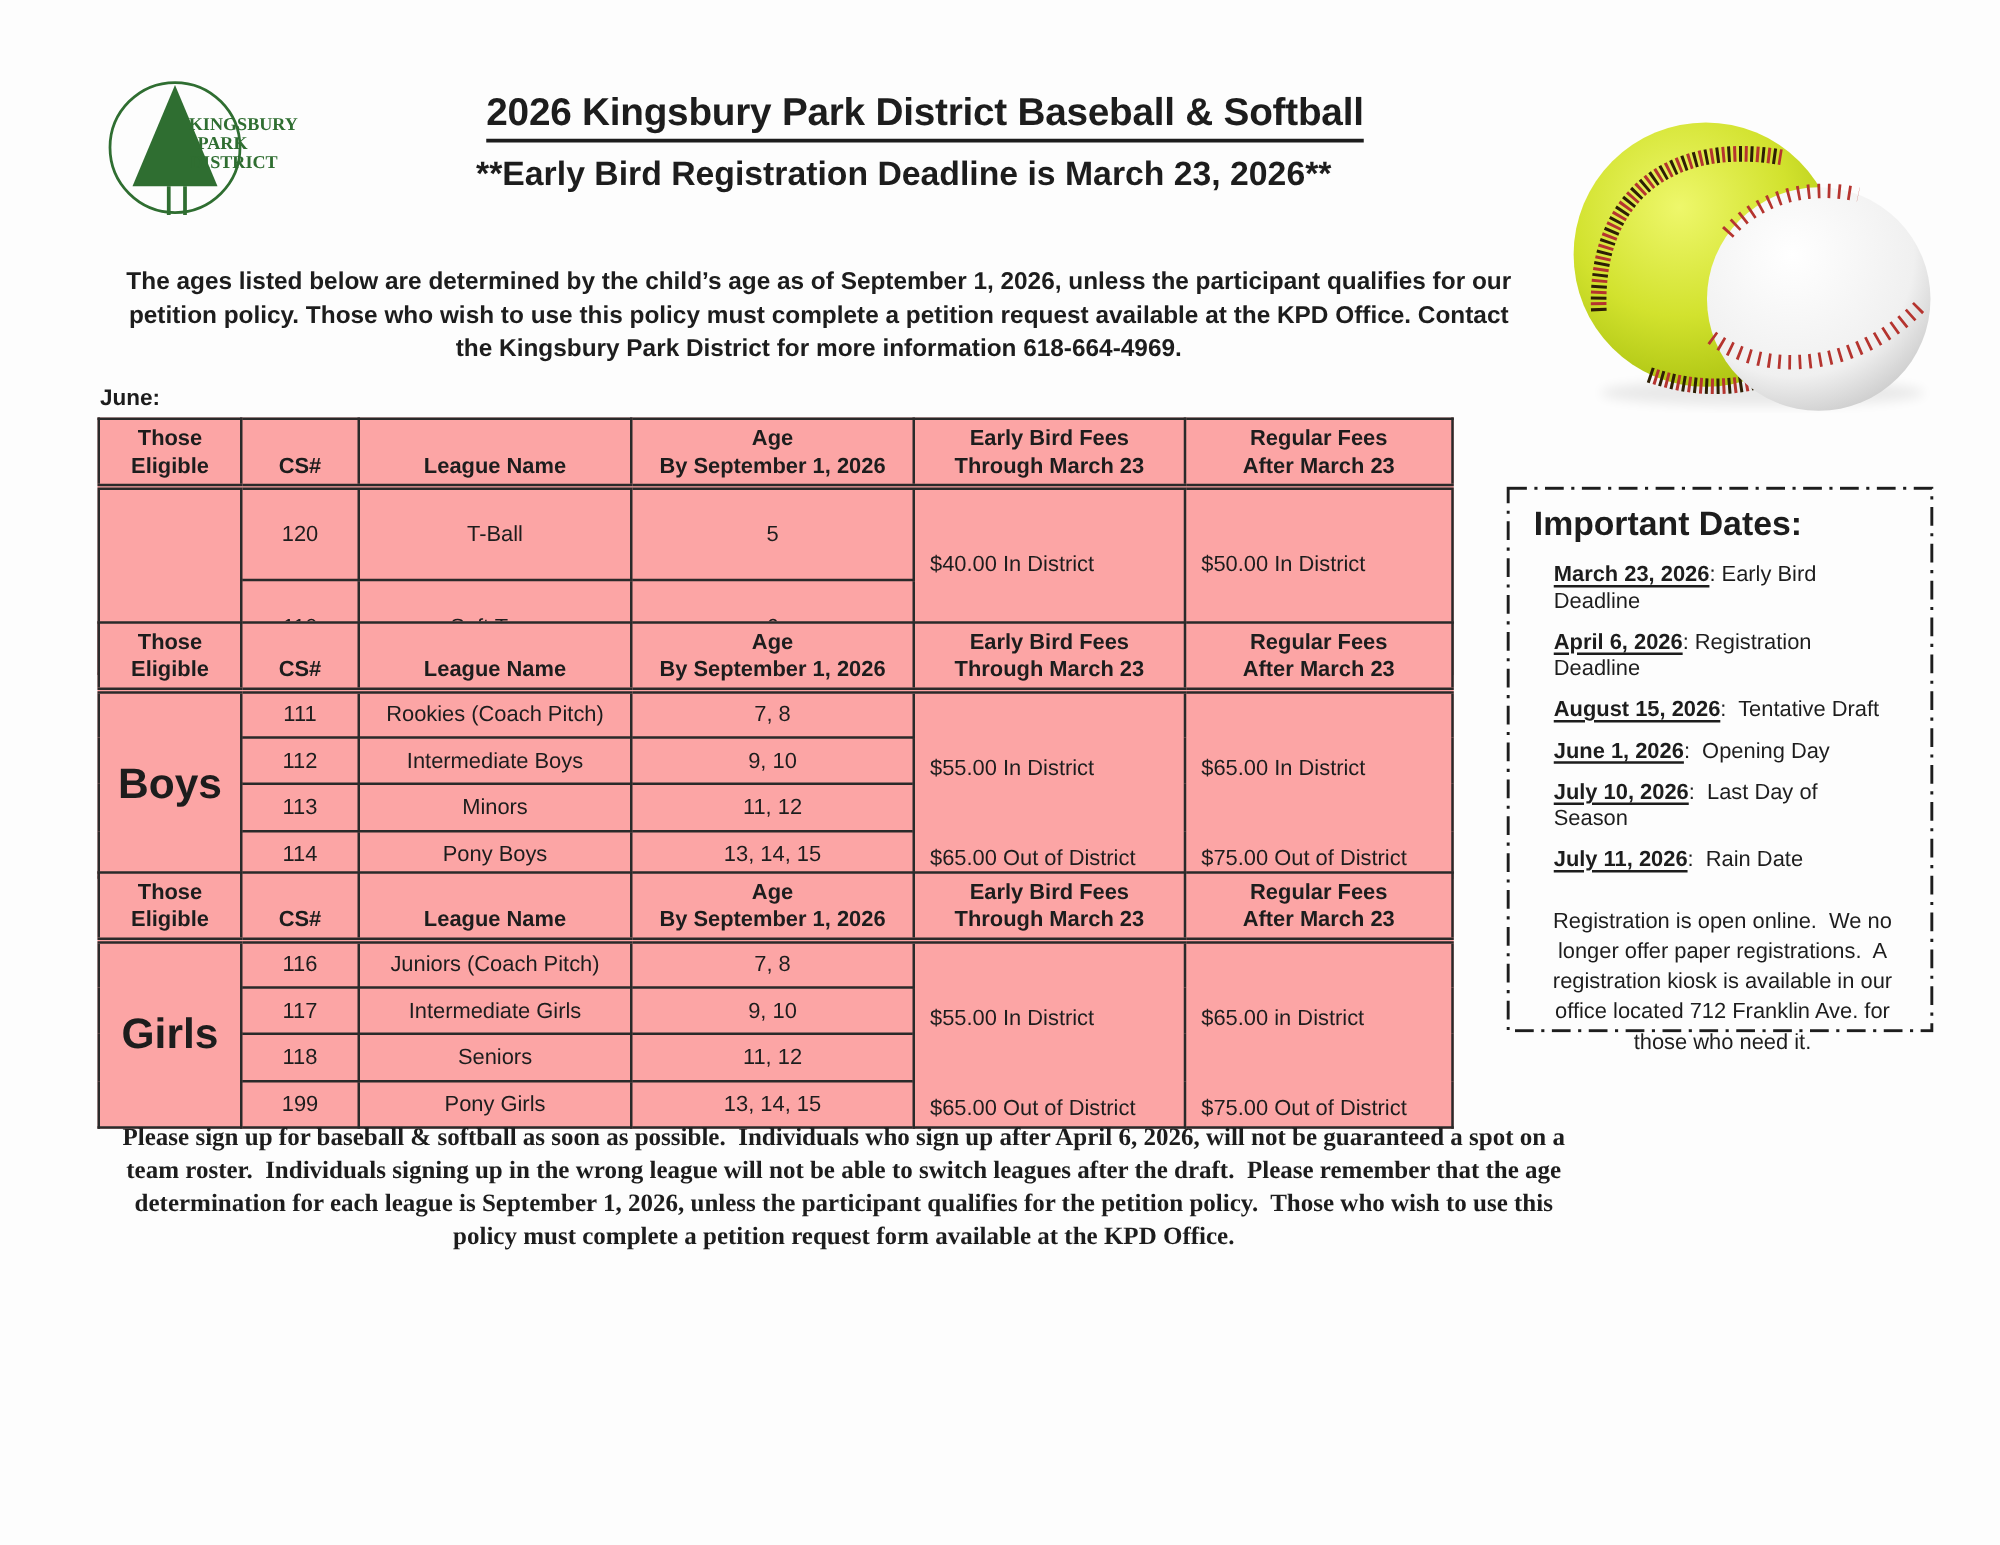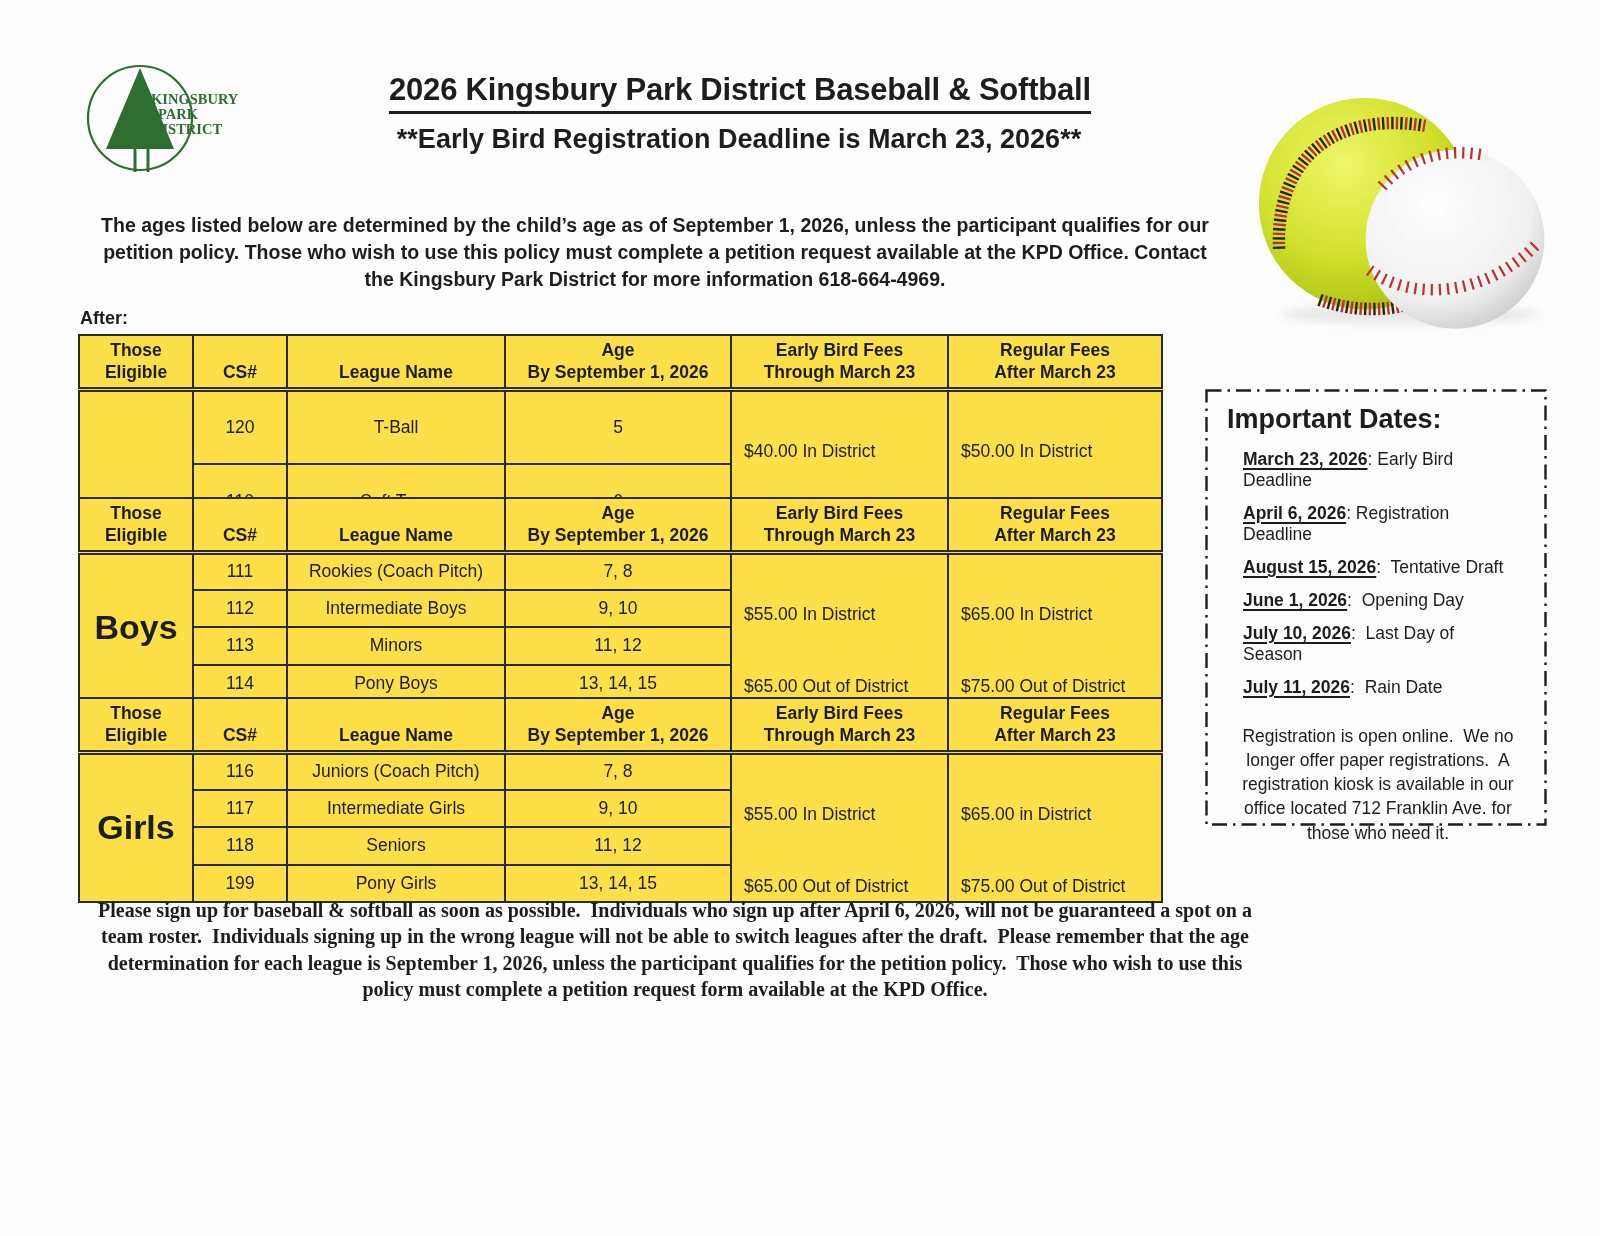--- a/index.html
+++ b/index.html
@@ -8,32 +8,32 @@
     font-family:"Liberation Sans",sans-serif;color:#1d1d1d;overflow:hidden;
   }
   
   .logo-svg{position:absolute;left:80px;top:62px;width:160px;height:118px;}
   .title{
     position:absolute;left:300px;top:72px;width:880px;text-align:center;
     font-size:31px;font-weight:bold;letter-spacing:-0.2px;
   }
   .title span{display:inline-block;border-bottom:3px solid #1d1d1d;padding-bottom:3px;}
   .subtitle{
-    position:absolute;left:299px;top:124px;width:880px;text-align:center;
+    position:absolute;left:283px;top:124px;width:880px;text-align:center;
     font-size:27px;font-weight:bold;
   }
   .balls-svg{position:absolute;left:1256px;top:86px;width:298px;height:245px;}
   
   .intro{
     position:absolute;left:88px;top:212px;width:1134px;text-align:center;
     font-size:19.5px;font-weight:bold;line-height:1.38;white-space:pre-wrap;
   }
   .fees-label{position:absolute;left:80px;top:308px;font-size:18px;font-weight:bold;}
   
-  .tbl{position:absolute;left:78px;border-collapse:collapse;table-layout:fixed;background:#fde047;}
+  .tbl{position:absolute;left:78px;border-collapse:collapse;table-layout:fixed;background:#fca5a5;}
   .tbl-coed{top:334px;}
   .tbl-boys{top:497px;}
   .tbl-girls{top:697px;}
   .tbl th,.tbl td{border:2px solid #2a2a2a;}
   .tbl th{
     border-bottom:5px double #2a2a2a;font-weight:bold;font-size:17.5px;
     line-height:1.25;padding:4px 2px 3px;vertical-align:bottom;text-align:center;
   }
   .tbl th span{display:block;}
   .tbl td{font-size:17.5px;text-align:center;padding:1px 4px;}
@@ -108,21 +108,21 @@
     <path d="M 24,168 C 20,76 80,24 176,40" fill="none" stroke="#b5342f" stroke-width="13" stroke-dasharray="2.5 7" stroke-dashoffset="4.7"></path>
     <path d="M 66,221 C 112,237 158,233 198,209" fill="none" stroke="#2e1f05" stroke-width="13" stroke-dasharray="2.5 7"></path>
     <path d="M 66,221 C 112,237 158,233 198,209" fill="none" stroke="#b5342f" stroke-width="13" stroke-dasharray="2.5 7" stroke-dashoffset="4.7"></path>
 
     <circle cx="207" cy="158" r="93" fill="url(#gB)"></circle>
     <path d="M 131,103 C 158,73 197,62 240,71" fill="none" stroke="#b5342f" stroke-width="12" stroke-dasharray="2.3 6.2"></path>
     <path d="M 118,190 C 162,223 240,218 293,162" fill="none" stroke="#b5342f" stroke-width="12" stroke-dasharray="2.3 6.2"></path>
   </svg>
 
   <div class="intro">The ages listed below are determined by the child’s age as of September 1, 2026, unless the participant qualifies for our petition policy. Those who wish to use this policy must complete a petition request available at the KPD Office. Contact the Kingsbury Park District for more information 618-664-4969.</div>
-  <div class="fees-label">After:</div>
+  <div class="fees-label">June:</div>
 
   <table class="tbl tbl-coed">
     <colgroup>
         <col style="width:114px">
         <col style="width:94px">
         <col style="width:218px">
         <col style="width:226px">
         <col style="width:217px">
         <col style="width:214px">
       </colgroup>

